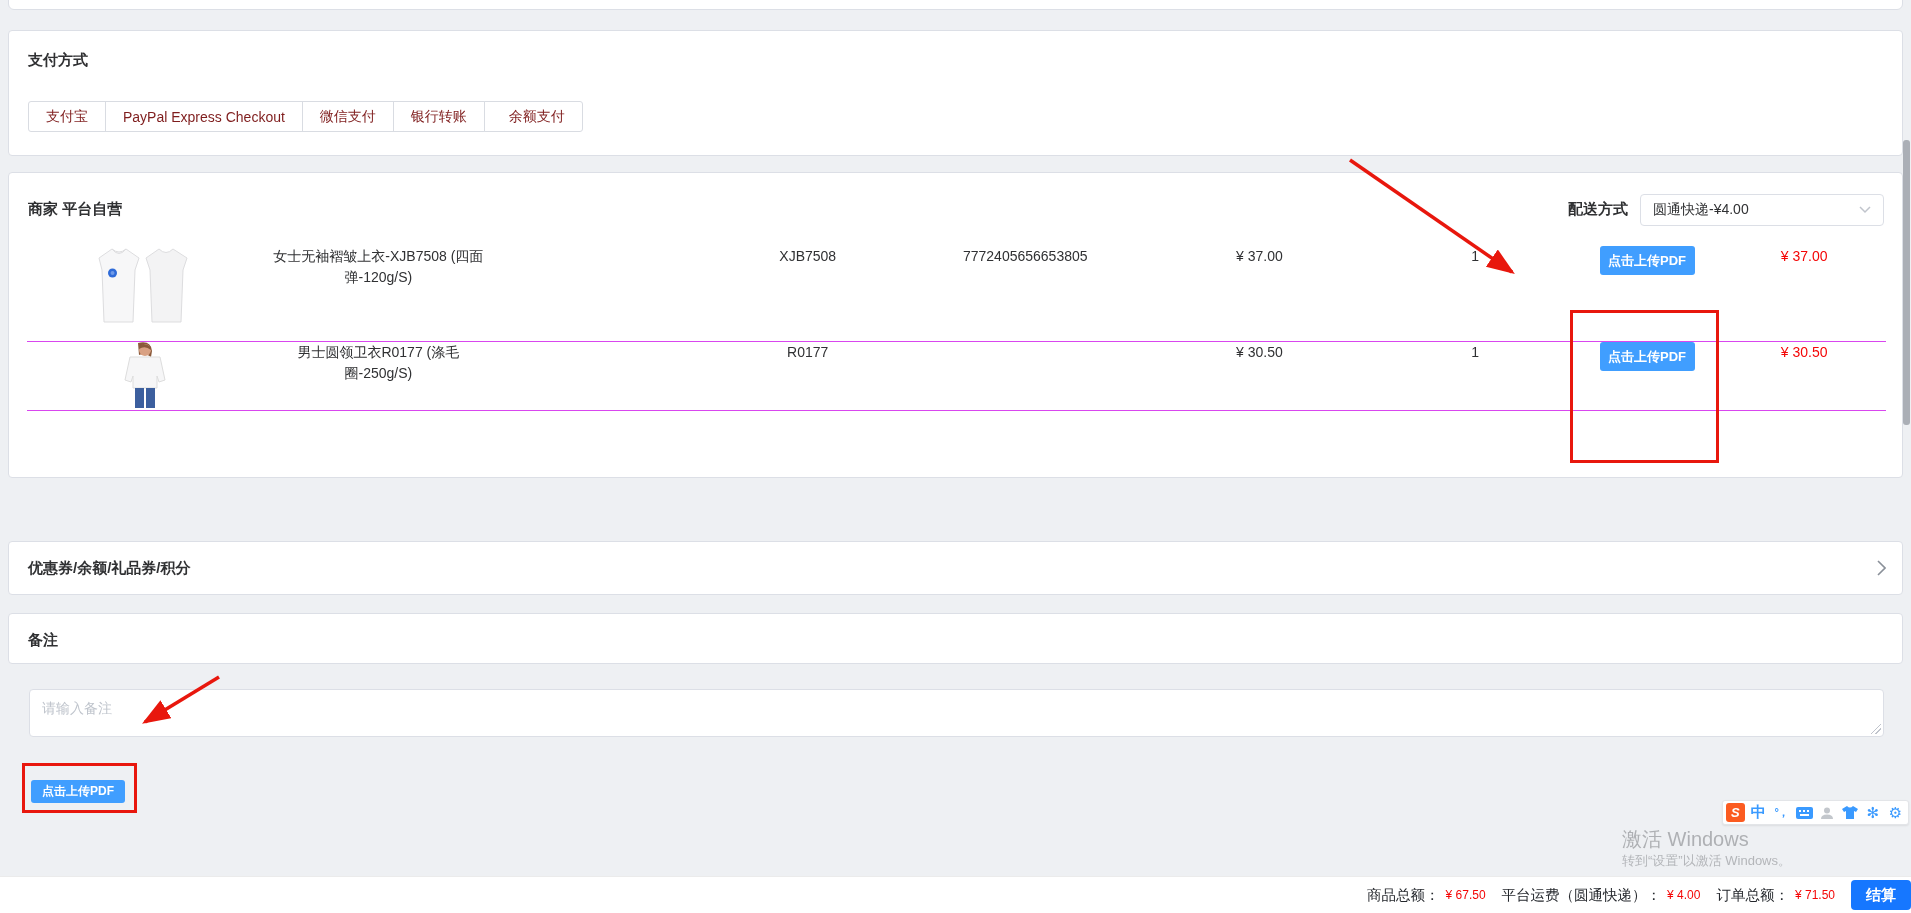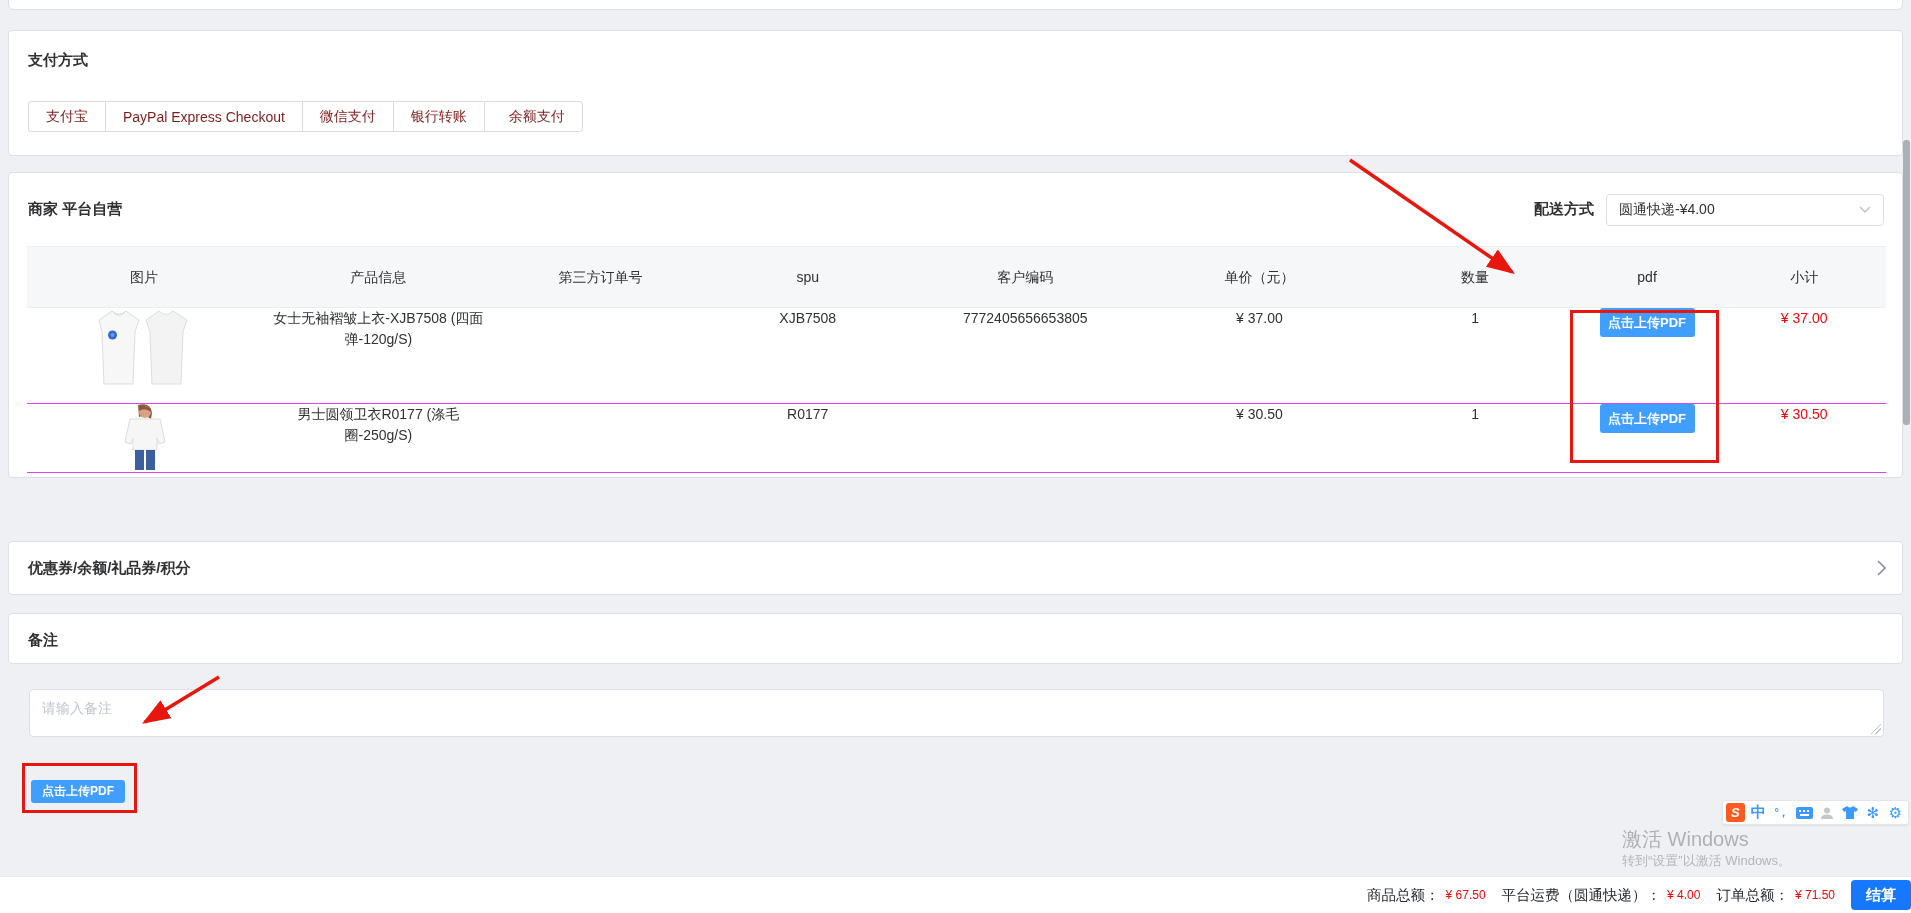--- a/index.html
+++ b/index.html
@@ -20,21 +20,21 @@
              font-size:14px; color:#7f1d1d; display:flex; align-items:center; cursor:pointer; white-space:nowrap;text-align:center; }
   .pay-tab:first-child { margin-left:0; border-radius:3px 0 0 3px; }
   .pay-tab:last-child { border-radius:0 3px 3px 0;padding-left:24px; }
 
   
   .card-merchant { left:8px; top:172px; width:1895px; height:306px; }
   .merchant-head { position:absolute; left:0; top:0; width:100%; height:73px; display:flex; align-items:center; }
   .merchant-title { margin-left:19px; font-size:15px; font-weight:bold; color:#303133; }
   .shipping { position:absolute; right:18px; top:0; height:73px; display:flex; align-items:center; gap:12px; }
   .shipping-label { font-size:15px; font-weight:bold; color:#303133; }
-  .shipping-select { width:278px; height:32px; border:1px solid #dcdfe6; border-radius:4px; background:#fff;
+  .shipping-select { width:244px; height:32px; border:1px solid #dcdfe6; border-radius:4px; background:#fff;
                      display:flex; align-items:center; justify-content:space-between; padding:0 12px; cursor:pointer; }
   .shipping-select span { font-size:14px; color:#303133; }
 
   .order-table { position:absolute; left:18px; top:73px; width:1859px; }
   .t-head { display:flex; align-items:center; height:62px; background:#f6f7f9;
             border-top:1px solid #eceef2; border-bottom:1px solid #eceef2; }
   .t-head .cell { font-size:14px; color:#303133; font-weight:500; }
   .t-row { display:flex; align-items:flex-start; border-bottom:1px solid #d946ef; background:#fff; }
   .t-row.r1 { height:96px; } .t-row.r2 { height:69px; }
   .cell { text-align:center; font-size:14px; color:#303133; line-height:1.5; padding:0 6px; }
@@ -119,31 +119,20 @@
     <span class="shipping-label">配送方式</span>
     <div class="shipping-select">
       <span>圆通快递-¥4.00</span>
       <svg width="12" height="8" viewBox="0 0 12 8">
         <path d="M1 1 L6 6 L11 1" stroke="#c0c4cc" stroke-width="1.5" fill="none"></path>
       </svg>
     </div>
   </div>
 
   <div class="order-table">
-    <div class="t-head">
-      <div class="cell c0">图片</div>
-      <div class="cell c1">产品信息</div>
-      <div class="cell c2">第三方订单号</div>
-      <div class="cell c3">spu</div>
-      <div class="cell c4">客户编码</div>
-      <div class="cell c5">单价（元）</div>
-      <div class="cell c6">数量</div>
-      <div class="cell c7">pdf</div>
-      <div class="cell c8">小计</div>
-    </div>
 
     <div class="t-row r1">
       <div class="cell c0 prod-img">
         <svg width="106" height="80" viewBox="0 0 106 80">
           <path d="M55,12 L68,3 Q75,10 82,3 L96,12 L92,24 L90,76 L61,76 L59,24 Z" fill="#f3f3f4" stroke="#dddddf" stroke-width="1"></path>
           <path d="M8,12 L21,3 Q28,9 35,3 L48,12 L44,24 L42,76 L13,76 L11,24 Z" fill="#f7f7f8" stroke="#dddddf" stroke-width="1"></path>
           <path d="M21,3 Q28,12 35,3" fill="none" stroke="#dddddf" stroke-width="1"></path>
           <circle cx="21.5" cy="27" r="4.5" fill="#2f6bd8"></circle>
           <circle cx="21.5" cy="27" r="2" fill="#6f9ae8"></circle>
         </svg>

